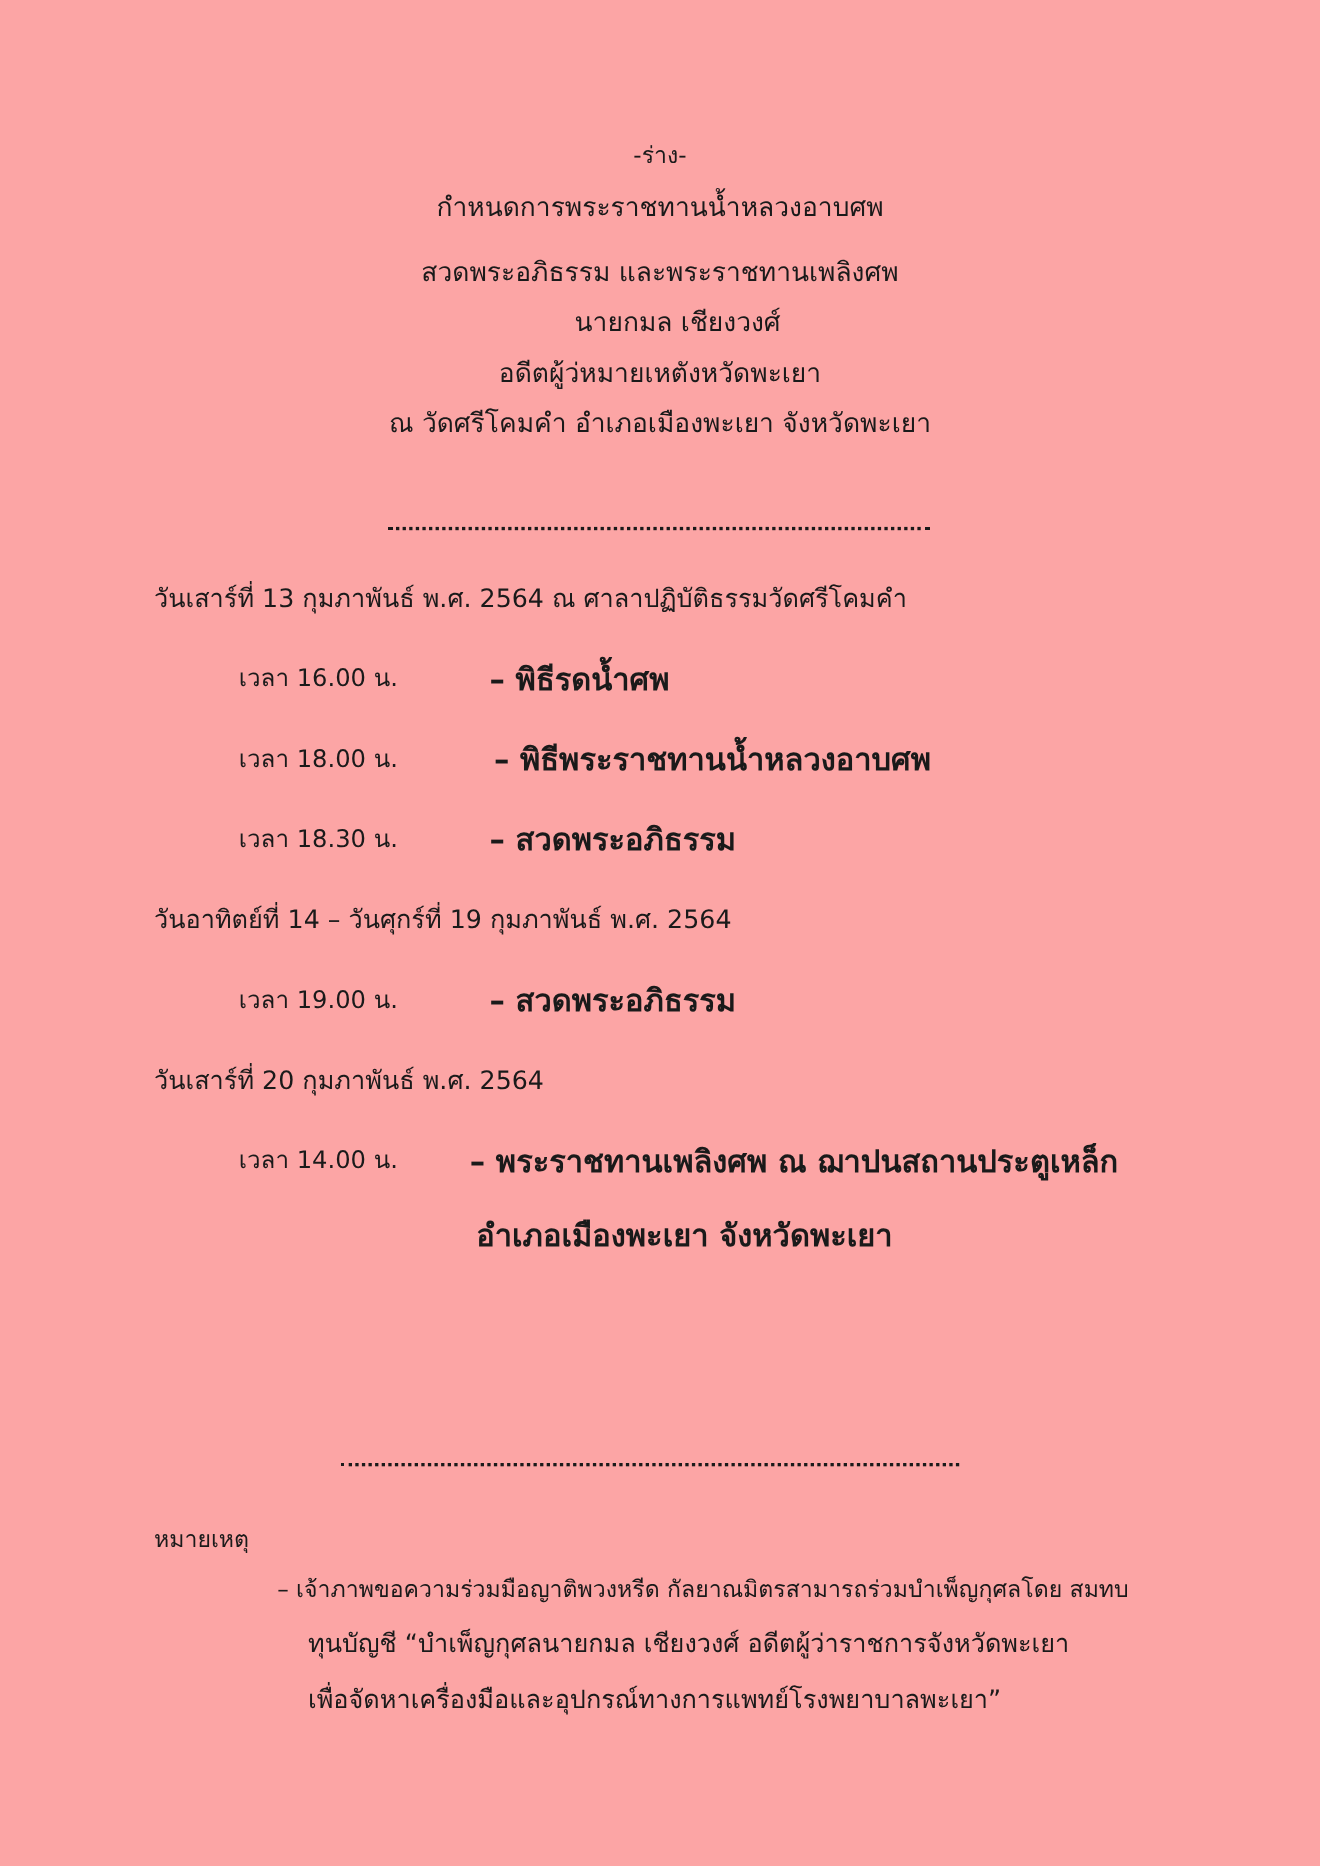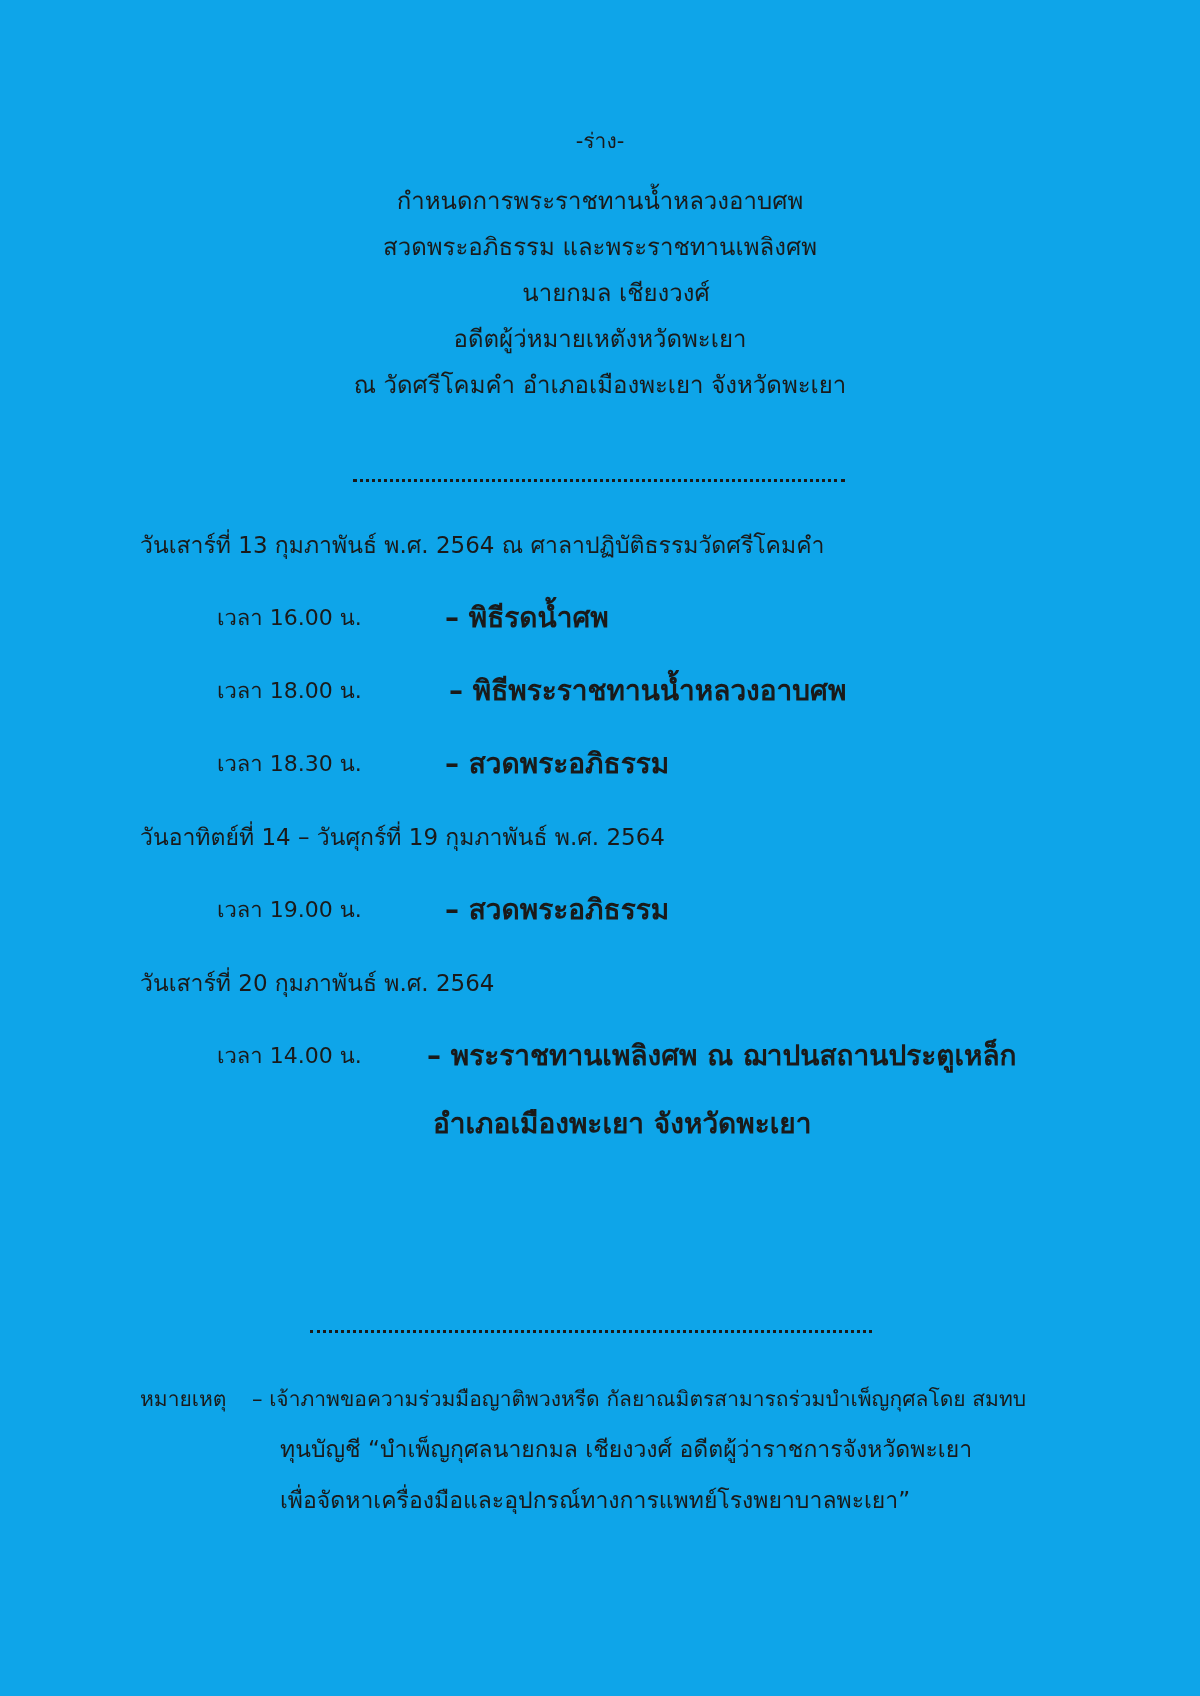--- a/index.html
+++ b/index.html
@@ -13,21 +13,21 @@
       position: relative;
       overflow: hidden;
       font-family: "DejaVu Sans", "Liberation Sans", sans-serif;
       color: #1a1a1a;
     }
     .page {
       position: absolute;
       left: 0; top: 0;
       width: 1200px;
       height: 1696px;
-      background: #0ea5e9;
+      background: #fca5a5;
     }
     .abs { position: absolute; white-space: nowrap; text-align: right; }
     .center {
       position: absolute;
       left: 0;
       width: 1200px;
       text-align: center;
       white-space: nowrap;
     }
     .draft-mark {
@@ -59,33 +59,34 @@
       font-weight: bold;
     }
     .note-label {
       left: 140px;
       font-size: 21px;
       line-height: 30px;
     }
     .note-line {
       font-size: 21px;
       line-height: 30px;
+      margin-top: 46px;
     }
     .note-line.large {
       font-size: 23px;
     }
   </style>
 </head>
 <body>
 
 <div class="page">
 
   <div class="center draft-mark">-ร่าง-</div>
 
-  <div class="center title-line" style="top:186px;">กำหนดการพระราชทานน้ำหลวงอาบศพ</div>
+  <div class="center title-line" style="top:173px;">กำหนดการพระราชทานน้ำหลวงอาบศพ</div>
   <div class="center title-line" style="top:232px;">สวดพระอภิธรรม และพระราชทานเพลิงศพ</div>
   <div class="center title-line" style="top:278px;padding-left:16px;">นายกมล เชียงวงศ์</div>
   <div class="center title-line" style="top:324px;">อดีตผู้ว่หมายเหตังหวัดพะเยา</div>
   <div class="center title-line" style="top:370px;">ณ วัดศรีโคมคำ อำเภอเมืองพะเยา จังหวัดพะเยา</div>
 
   <div class="dotted" style="left:353px; width:492px; top:479px;"></div>
 
   <div class="abs date-heading" style="top:530px;">วันเสาร์ที่ 13 กุมภาพันธ์ พ.ศ. 2564  ณ ศาลาปฏิบัติธรรมวัดศรีโคมคำ</div>
 
   <div class="abs time" style="top:603px;">เวลา 16.00 น.</div>

